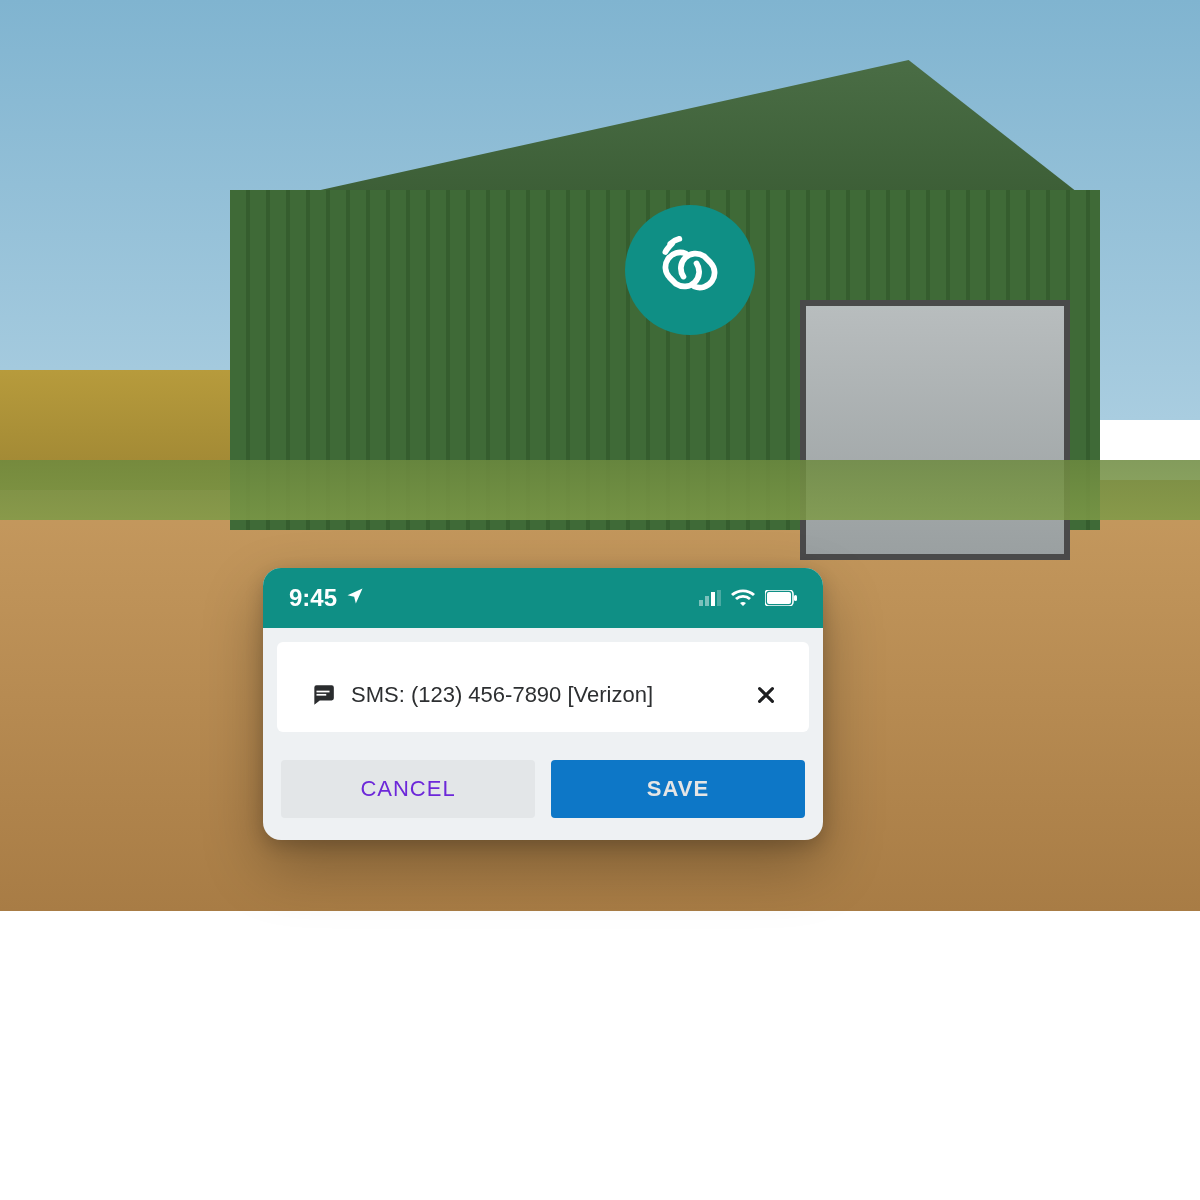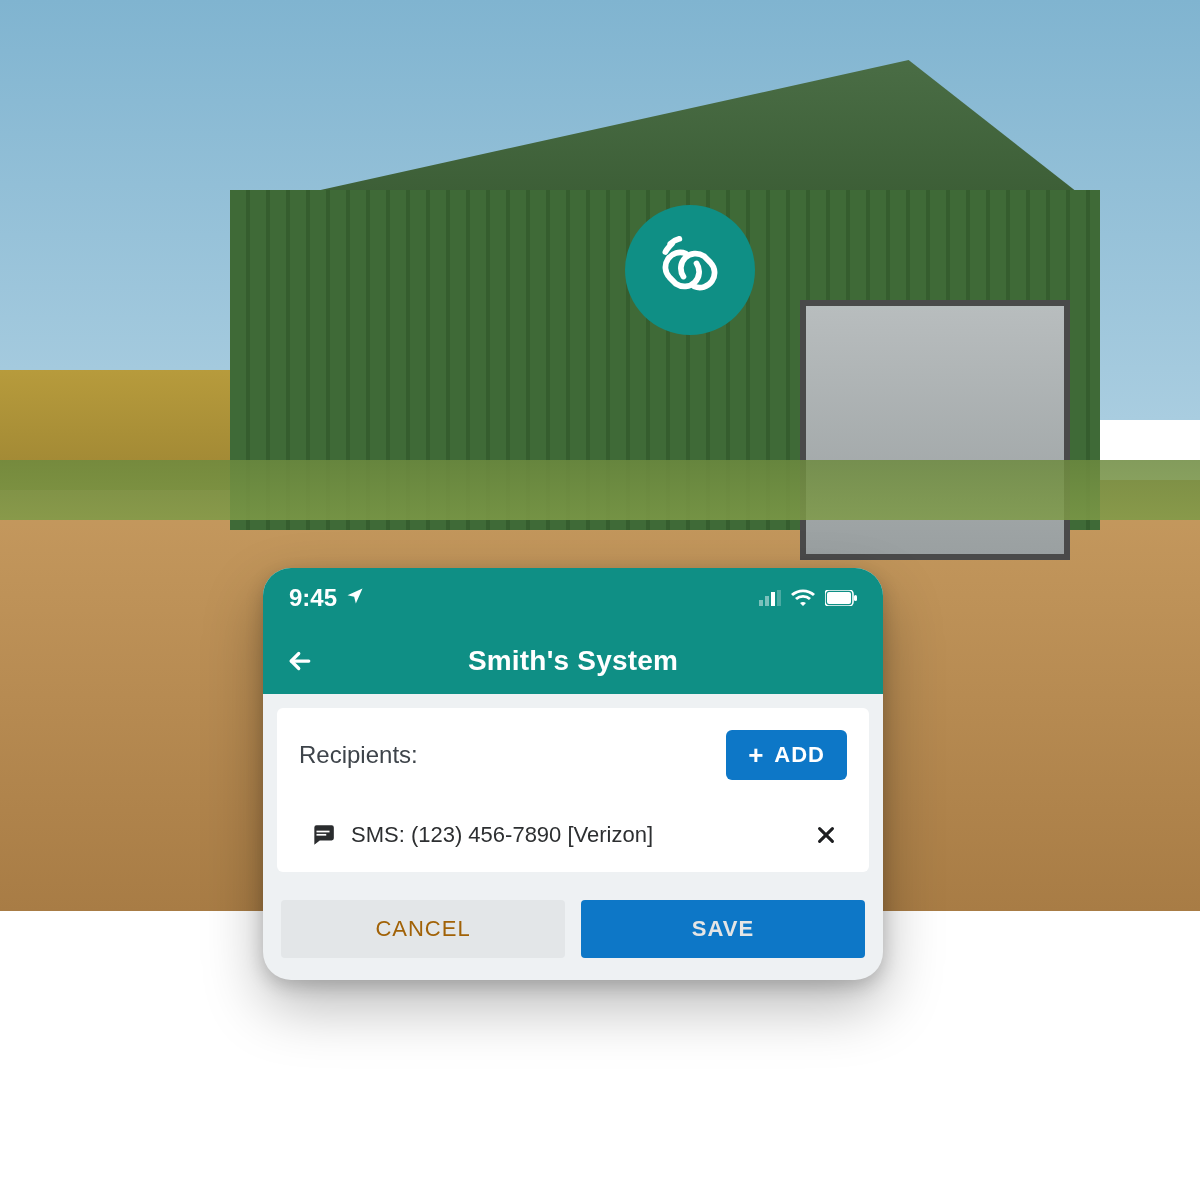--- a/index.html
+++ b/index.html
@@ -21,22 +21,22 @@
                  clip-path:polygon(0 100%, 78% 0, 100% 100%); }
     .door { position:absolute; right:30px; top:240px; width:270px; height:260px;
             background:linear-gradient(#b8bdbe,#9aa0a1); border:6px solid #4a4a4a; }
     .grass { position:absolute; top:460px; left:0; right:0; height:60px;
              background:linear-gradient(#6d8a3f,#7e9a47); opacity:.85; }
     .bg-badge { position:absolute; top:205px; left:625px; width:130px; height:130px;
                 border-radius:50%; background:#0f8f85; display:flex; align-items:center; justify-content:center; }
     .bg-badge svg { width:82px; height:82px; stroke:#fff; stroke-width:7; fill:none; stroke-linecap:round; }
 
     
-    .phone { position:absolute; top:568px; left:263px; width:620px;
-             border-radius:28px; overflow:hidden; background:#eef1f3;
+    .phone { position:absolute; top:568px; left:263px; width:560px;
+             border-radius:18px; overflow:hidden; background:#eef1f3;
              box-shadow:0 26px 60px rgba(0,0,0,.28), 0 6px 18px rgba(0,0,0,.18); }
 
     .status-bar { height:60px; background:#0f8f85; color:#fff;
                   display:flex; align-items:center; justify-content:space-between;
                   padding:0 26px; font-size:24px; font-weight:600; }
     .status-left { display:flex; align-items:center; gap:8px; }
     .status-right { display:flex; align-items:center; gap:10px; }
     .status-right svg { fill:#fff; }
 
     .title-bar { height:66px; background:#0f8f85; color:#fff;
@@ -55,21 +55,21 @@
 
     .row { display:flex; align-items:center; padding:14px 4px; font-size:22px; color:#2d2f31; }
     .row .icon { width:40px; display:flex; justify-content:center; }
     .row .text { flex:1; padding-left:8px; }
     .row .remove { width:34px; height:34px; display:flex; align-items:center; justify-content:center; cursor:pointer; }
     .row .remove svg { width:22px; height:22px; }
 
     .footer { display:flex; gap:16px; padding:14px 18px 22px; }
     .footer button { flex:1; padding:16px 0; border:none; border-radius:4px;
                      font-size:22px; letter-spacing:1px; cursor:pointer; }
-    .btn-cancel { background:#e3e6e8; color:#a16207; }
+    .btn-cancel { background:#e3e6e8; color:#6d28d9; }
     .btn-save   { background:#0d77c7; color:#e5e5e5; font-weight:600; }
   </style>
 </head>
 <body>
 
 <div class="bg">
   <div class="sky"></div>
   <div class="ground"></div>
   <div class="field"></div>
   <div class="barn">
@@ -116,38 +116,22 @@
       <span>
         <svg width="32" height="16" viewBox="0 0 32 16">
             <rect x="0" y="0" width="28" height="16" rx="4" fill="none" stroke="#fff" stroke-width="1.6"></rect>
             <rect x="2" y="2" width="24" height="12" rx="2"></rect>
             <rect x="29" y="5" width="3" height="6" rx="1.5"></rect>
           </svg>
       </span>
     </div>
   </div>
 
-  <div class="title-bar">
-    <div class="back">
-      <svg width="30" height="30" viewBox="0 0 24 24" fill="none" stroke="#fff" stroke-width="2.6" stroke-linecap="round" stroke-linejoin="round">
-          <path d="M19 12H5"></path>
-          <path d="M11 18l-6-6 6-6"></path>
-        </svg>
-    </div>
-    <div class="title">Smith's System</div>
-  </div>
 
   <div class="card">
-    <div class="card-top">
-      <div class="label">Recipients:</div>
-      <button class="add-btn">
-        <span class="plus">+</span>
-        <span>ADD</span>
-      </button>
-    </div>
 
     <div class="row">
       <span class="icon">
         <svg width="26" height="26" viewBox="0 0 24 24" fill="#2a2c2e">
             <path d="M4 3h16a2 2 0 0 1 2 2v10a2 2 0 0 1-2 2H9l-5 4V5a2 2 0 0 1 2-2z"></path>
             <rect x="6" y="8" width="12" height="1.6" fill="#fff"></rect>
             <rect x="6" y="11" width="9" height="1.6" fill="#fff"></rect>
           </svg>
       </span>
       <span class="text">SMS: (123) 456-7890 [Verizon]</span>

